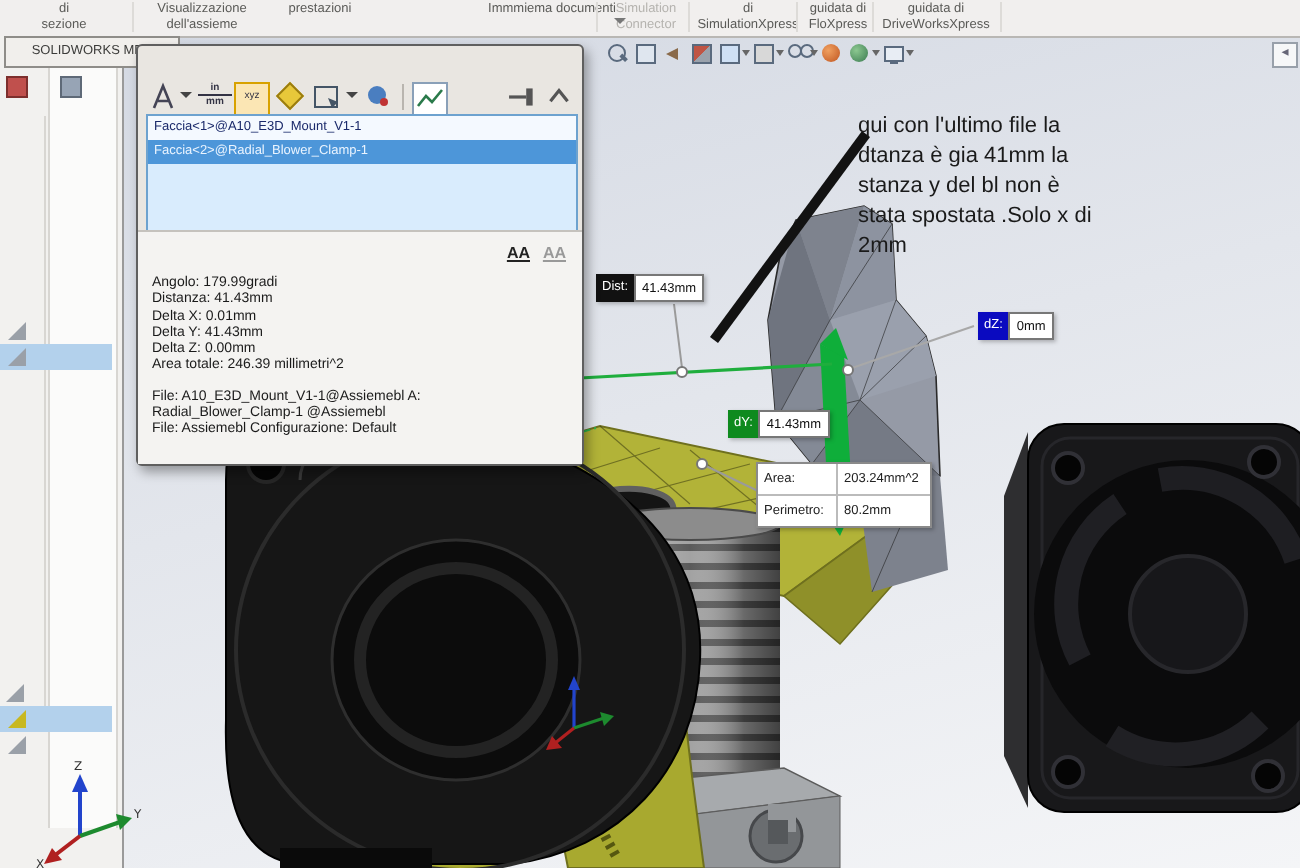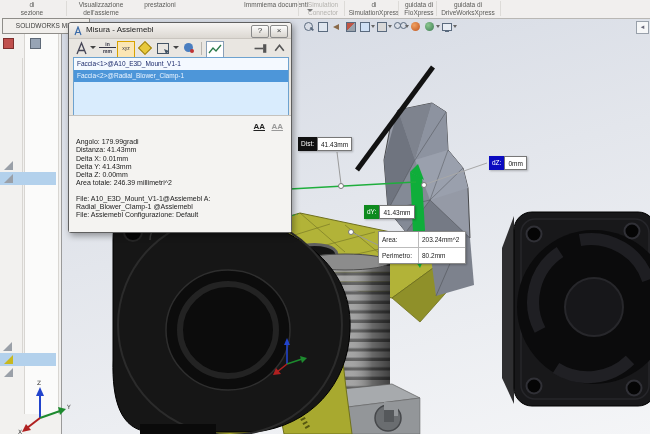--- a/index.html
+++ b/index.html
@@ -301,28 +301,20 @@
       <span class="dd"></span>
     </div>
   <div class="hud" style="left:441px;">
       <span class="abs" style="left:1px;top:2px;width:8px;height:6px;border:1px solid #5a6a7e;background:#e8edf4;"></span>
       <span class="abs" style="left:4px;top:9px;width:4px;height:1.5px;background:#5a6a7e;"></span>
       <span class="dd"></span>
     </div>
   <div class="abs" id="cornericon">◂</div>
 
   <div class="abs" id="dlg">
-    <div id="dlgtitle">
-      <svg class="abs" style="left:4px;top:3px;" width="10" height="10" viewBox="0 0 10 10">
-        <path d="M2,9 L5,1 L8,9 M3,6.5 L7,6.5" stroke="#3a6aa8" stroke-width="1.2" fill="none"></path>
-      </svg>
-      <span class="txt">Misura - Assiemebl</span>
-      <span class="titlebtn" style="right:22px;">?</span>
-      <span class="titlebtn" style="right:3px;">×</span>
-    </div>
 
     <svg class="dlgicon" style="left:4px;" width="17" height="15" viewBox="0 0 17 15">
       <path d="M4,13 L8.5,2 L13,13 M6,9.5 L11.5,9.5" stroke="#445" stroke-width="1.3" fill="none"></path>
       </svg>
     <span class="dda" style="left:21px;"></span>
     <div class="dlgicon" style="left:30px;font-size:5px;font-weight:bold;color:#334;line-height:6px;text-align:center;">
       <div>in</div>
       <div style="border-top:1px solid #334;">mm</div>
       </div>
     <div class="dlgicon" style="left:48px;width:16px;background:#fbe6b4;border:1px solid #d8a200;font-size:5px;color:#334;text-align:center;line-height:13px;">xyz</div>
@@ -387,14 +379,15 @@
     <div class="row">
         <span class="lbl">Area:</span>
         <span class="v">203.24mm^2</span>
       </div>
     <div class="row">
         <span class="lbl">Perimetro:</span>
         <span class="v">80.2mm</span>
       </div>
   </div>
 
+  <div class="abs" id="annot">qui con l'ultimo file la dtanza è gia 41mm la stanza y del bl non è stata spostata .Solo x di 2mm</div>
 
 </div>
 
 </body></html>

